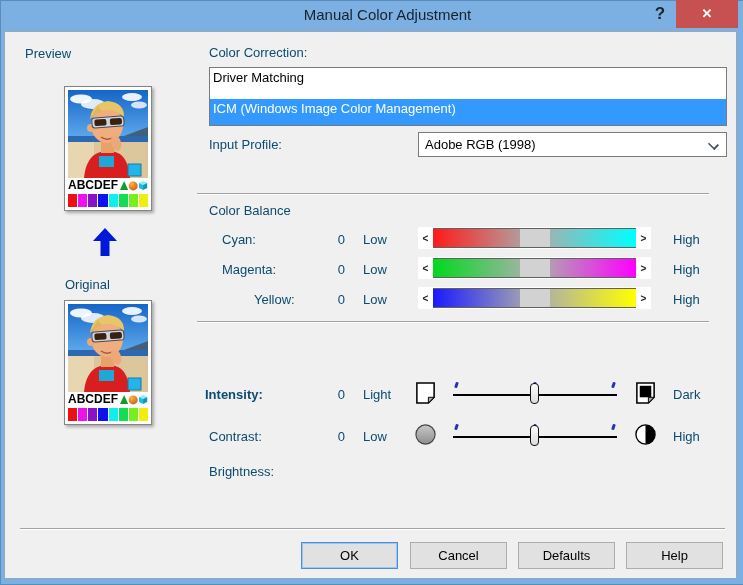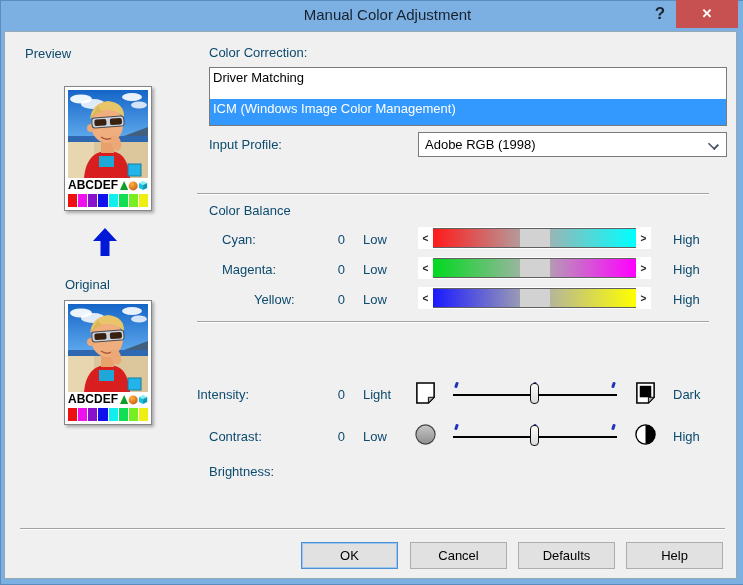--- a/index.html
+++ b/index.html
@@ -252,21 +252,21 @@
         <div class="cb-half track-yel-l"></div>
         <div class="cb-thumb"></div>
         <div class="cb-half track-yel-r"></div>
       </div>
       <div class="cb-btn">&gt;</div>
     </div>
     <div class="lbl" style="left:668px;top:260px;">High</div>
 
     <div class="sep" style="left:192px;top:289px;width:512px;"></div>
 
-    <div class="lbl" style="left:192px;top:355px;">Intensity:</div>
+    <div class="lbl" style="left:200px;top:355px;font-weight:bold;">Intensity:</div>
     <div class="lbl" style="left:310px;top:355px;width:30px;text-align:right;">0</div>
     <div class="lbl" style="left:358px;top:355px;">Light</div>
     <svg class="icon-box" style="left:409px;top:349px;" viewBox="0 0 24 24">
       <path d="M3 2 H21 V17 L15 23 H3 Z" fill="#fff" stroke="#000" stroke-width="1.6"></path>
       <path d="M21 17 L15 23 L15 17 Z" fill="#aaa" stroke="#000" stroke-width="1"></path>
     </svg>
     <div class="tb" style="top:349px;">
       <div class="line"></div>
       <div class="tick" style="left:4px;"></div>
       <div class="tick" style="left:82px;"></div>

